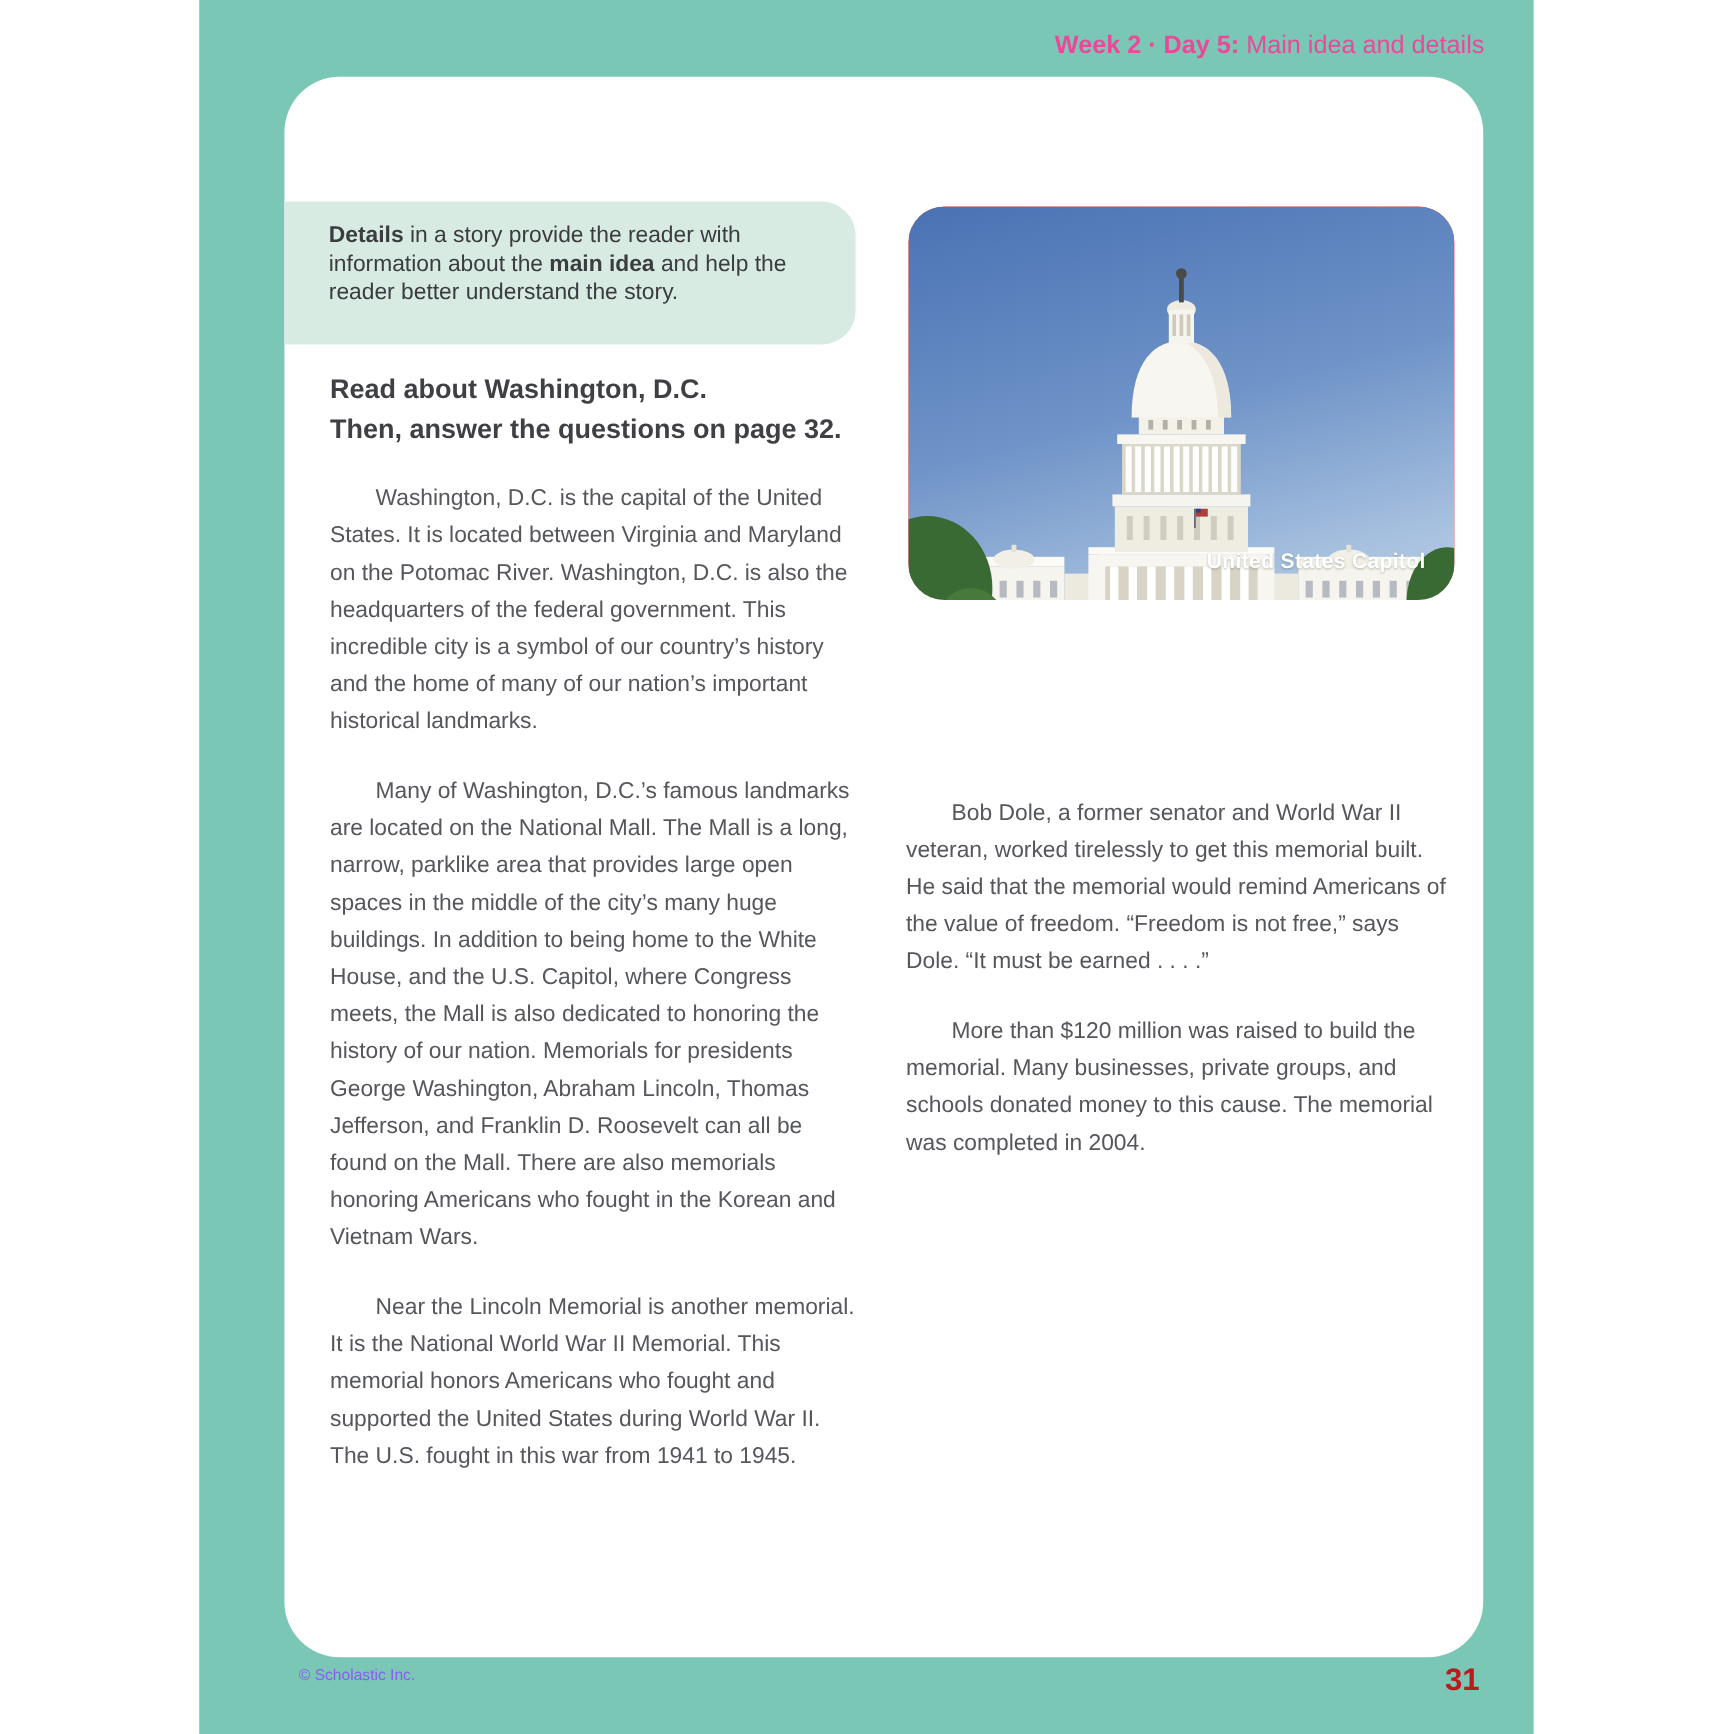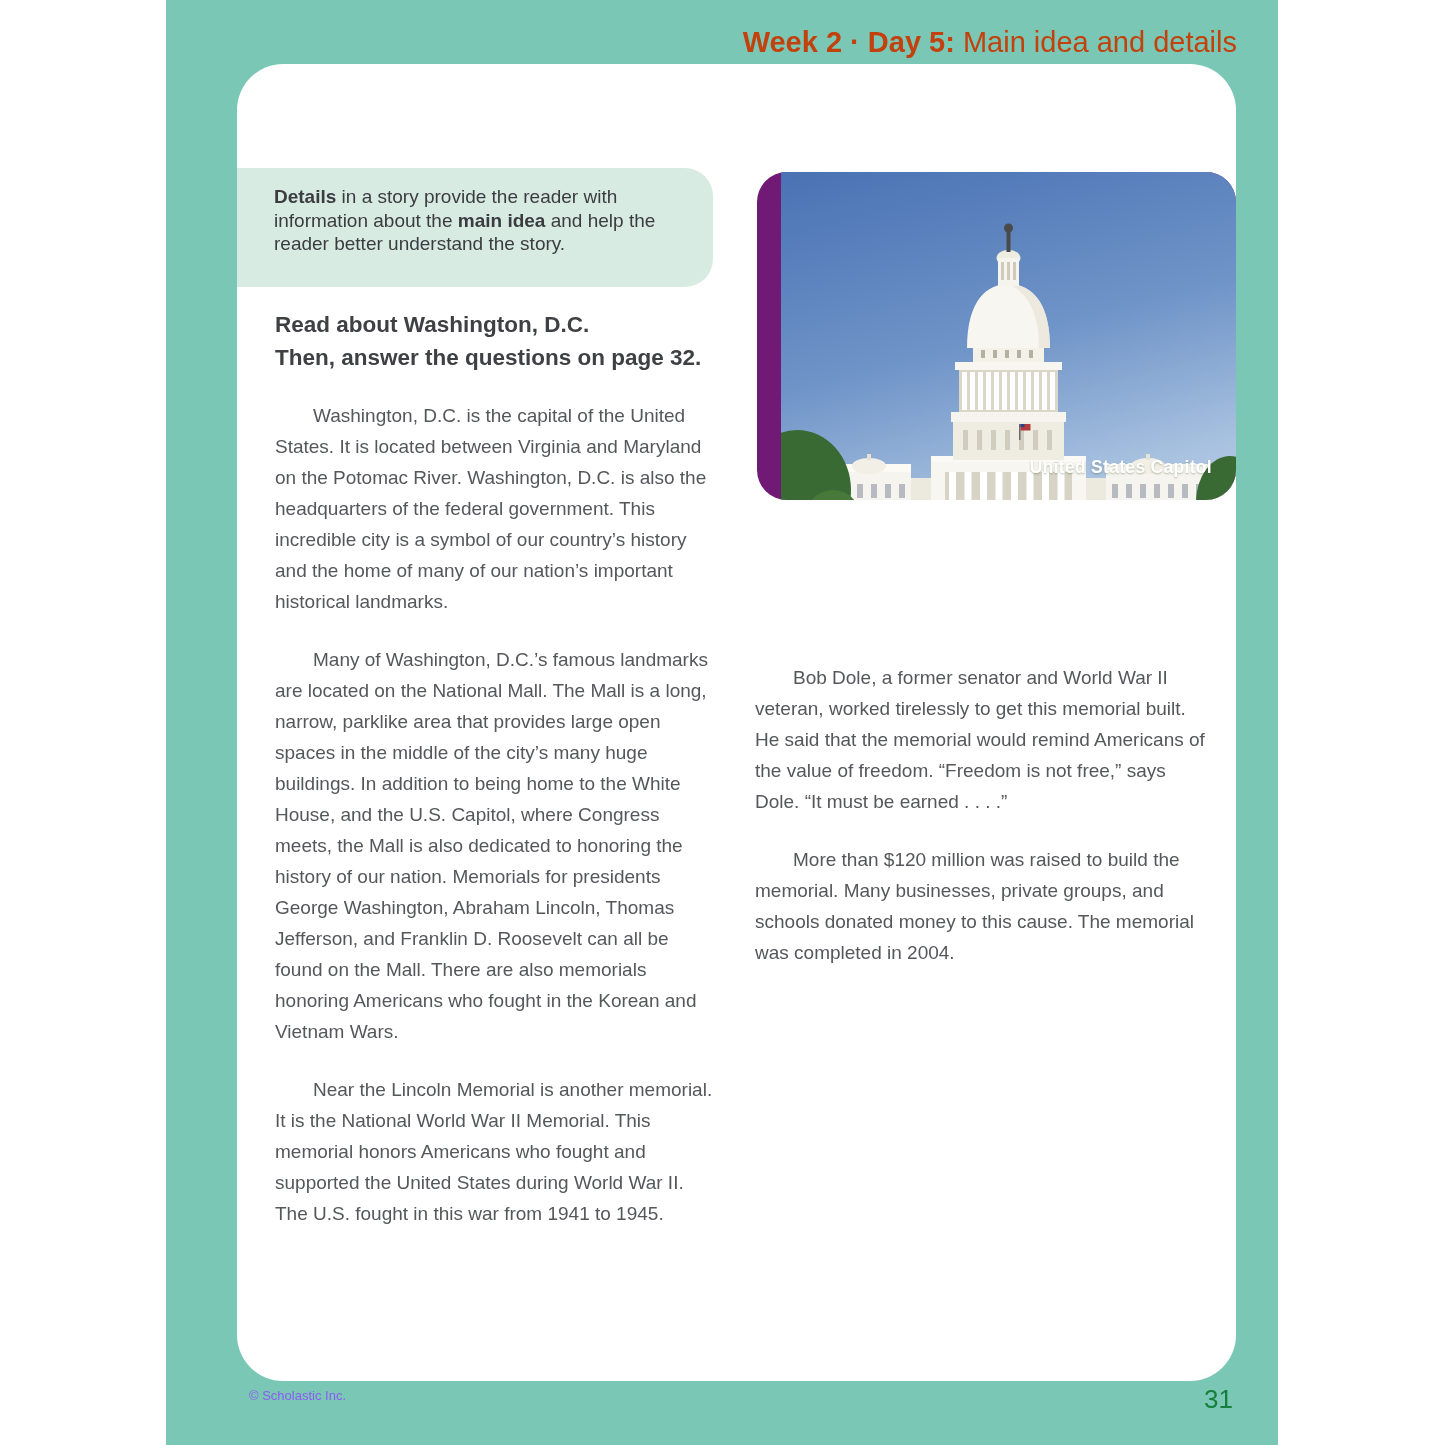--- a/index.html
+++ b/index.html
@@ -6,42 +6,42 @@
   #page {
     position:relative; width:1445px; height:1445px; background:#ffffff;
     font-family:"Liberation Sans", sans-serif; overflow:hidden;
   }
   .teal-panel {
     position:absolute; left:166px; top:0; width:1112px; height:1445px;
     background:#7ac7b5;
   }
   .page-header {
     position:absolute; top:26px; right:208px;
-    font-size:29px; color:#c2410c; white-space:nowrap;margin-left:24px;
+    font-size:21px; color:#ec4899; white-space:nowrap;margin-left:24px;
   }
   .page-header .hdr-bold { font-weight:bold; }
   .card {
     position:absolute; left:237px; top:64px; width:999px; height:1317px;
     background:#ffffff; border-radius:46px;
   }
   .page-title {
     position:absolute; left:237px; top:88px; width:999px;
     text-align:center; font-size:43px; font-weight:bold;
     color:#f0854c; letter-spacing:0.5px;
   }
   .callout {
     position:absolute; left:237px; top:168px; width:476px; height:119px;
     background:#d8ebe3; border-radius:0 28px 28px 0;
     box-sizing:border-box; padding:17px 28px 0 37px;
     font-size:19px; line-height:23.5px; color:#3b3c3f;
   }
   .callout b { font-weight:bold; }
   .capitol {
     position:absolute; left:757px; top:172px; width:455px; height:328px;
-    border-radius:30px; overflow:hidden; background:#701a75;padding-left:24px;
+    border-radius:30px; overflow:hidden; background:#ef4444;
   }
   .capitol svg { display:block; }
   .photo-caption {
     position:absolute; right:24px; bottom:22px;
     color:#ffffff; font-weight:bold; font-size:17.5px; letter-spacing:0.3px;
     text-shadow:0 1px 2px rgba(40,70,30,.35);
   }
   .col-left  { position:absolute; left:275px; top:308px; width:446px; }
   .col-right { position:absolute; left:755px; top:662px; width:452px; }
   .instructions {
@@ -51,21 +51,21 @@
   p.body {
     font-size:19px; line-height:31px; color:#55575b;
     margin:0 0 27px 0; text-indent:38px;
   }
   .copyright {
     position:absolute; left:249px; top:1388px;
     font-size:13px; color:#8b5cf6;
   }
   .page-num {
     position:absolute; right:212px; top:1384px;
-    font-size:26px; font-weight:normal; color:#15803d;
+    font-size:26px; font-weight:bold; color:#b91c1c;
   }
 </style>
 </head>
 <body>
 
 <div id="page">
 
   <div class="teal-panel"></div>
 
   <div class="page-header">

